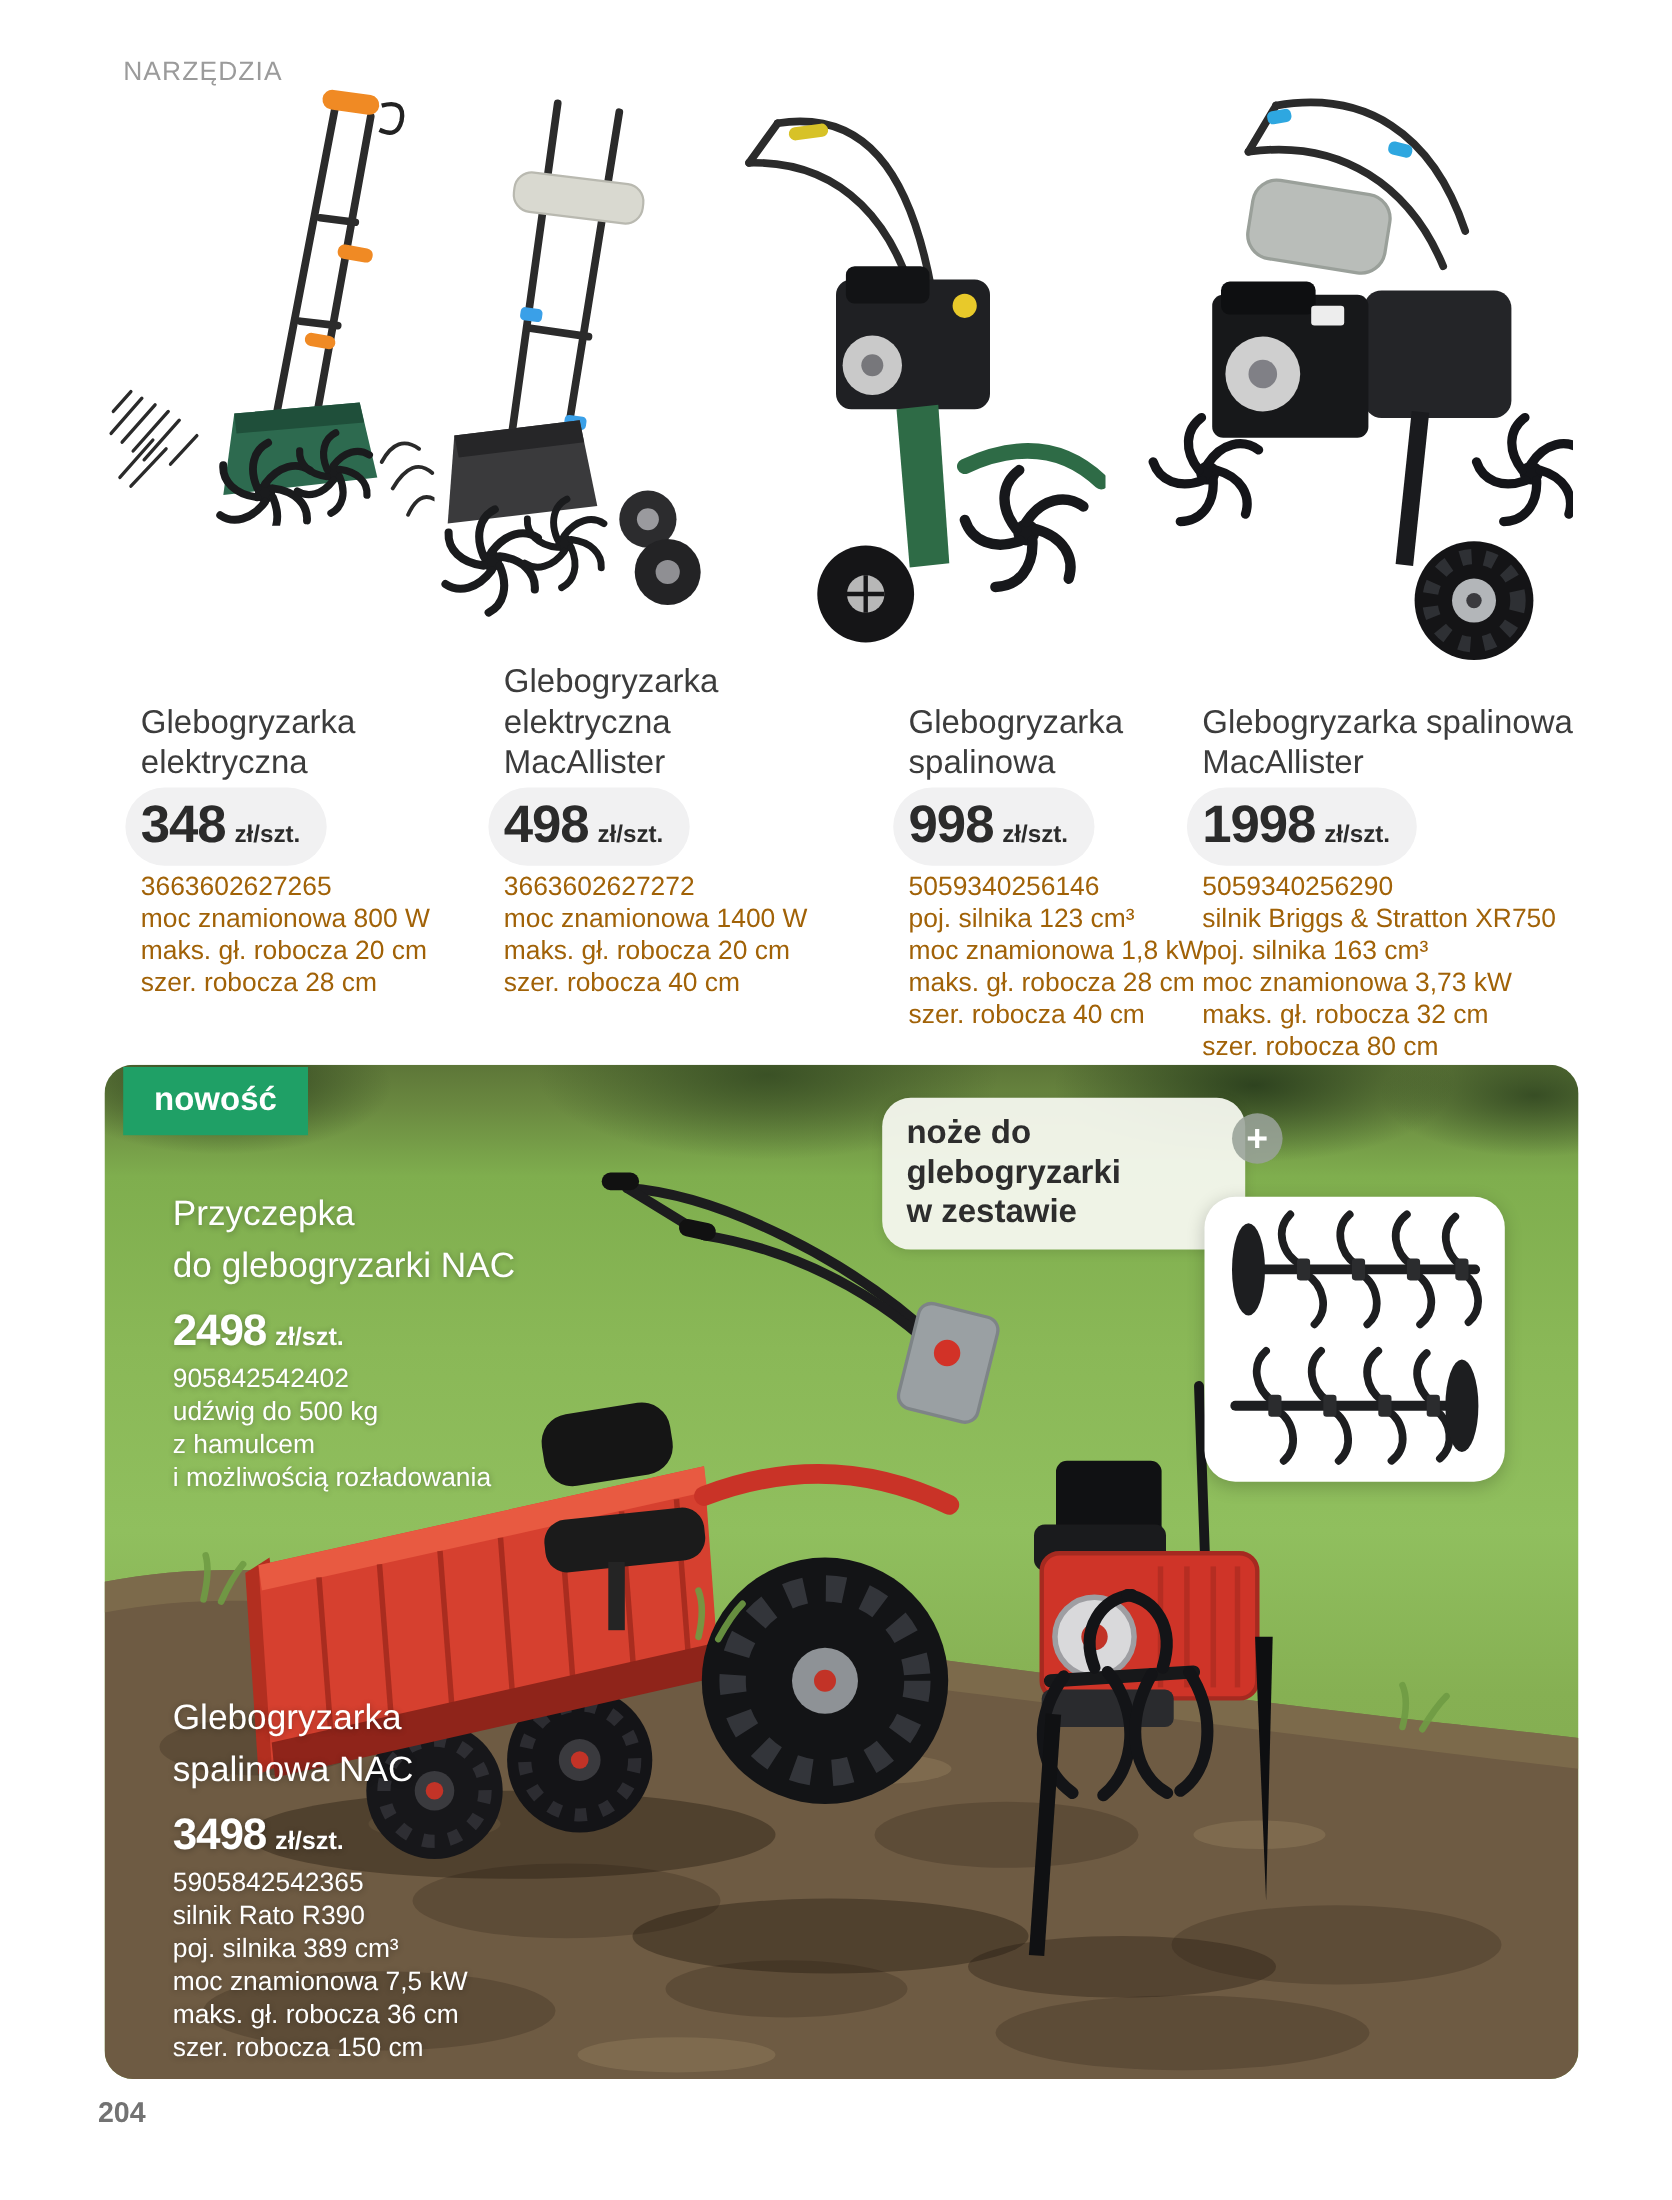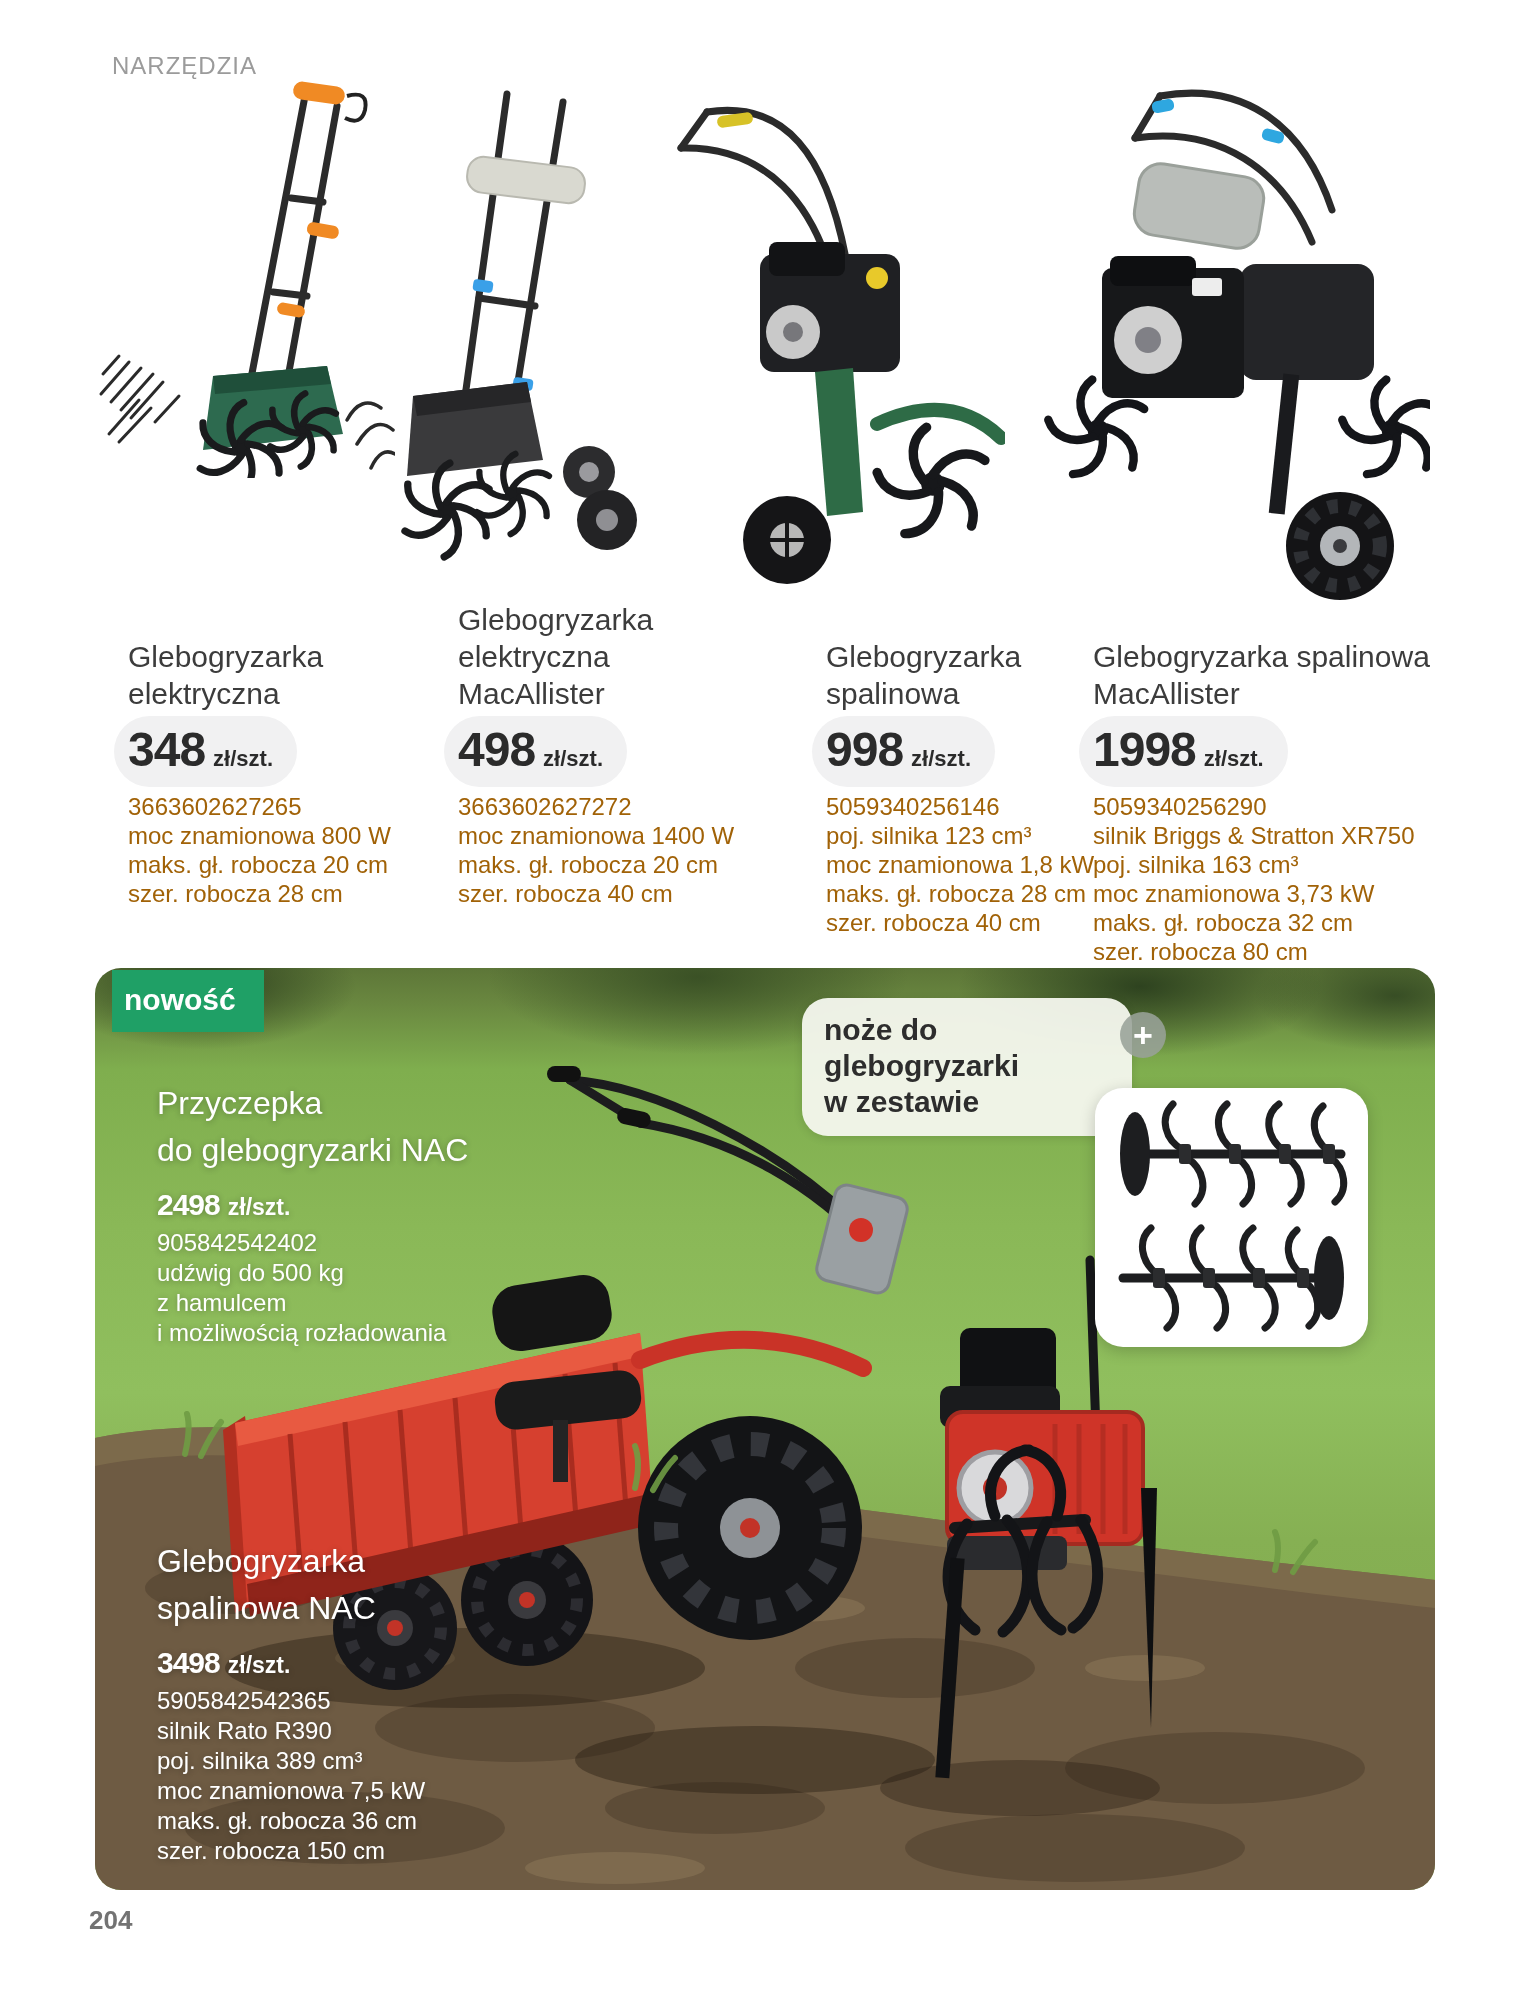--- a/index.html
+++ b/index.html
@@ -34,21 +34,21 @@
     background:
       radial-gradient(220px 90px at 8% 2%, rgba(38,56,26,.9), transparent 70%),
       radial-gradient(300px 110px at 45% 1%, rgba(52,74,34,.85), transparent 70%),
       radial-gradient(260px 100px at 78% 2%, rgba(40,60,28,.9), transparent 70%),
       radial-gradient(200px 80px at 97% 3%, rgba(47,68,32,.85), transparent 70%),
       linear-gradient(180deg,#5d7638 0%,#6a8840 4%,#7fae4e 11%,#8ab857 28%,#90bf5e 46%,#86b053 62%,#7da64c 100%);
   }
   .hero-scene { position:absolute; left:0; top:0; width:1340px; height:922px; }
   .badge {
     position:absolute; left:17px; top:2px; background:#1fa066; color:#ffffff;
-    font-size:30px; font-weight:700; padding:13px 28px 15px 12px;
+    font-size:30px; font-weight:700; padding:13px 28px 15px 28px;
   }
   .callout {
     position:absolute; left:707px; top:30px; width:330px; border-radius:26px;
     background:rgba(244,247,238,0.95); padding:14px 20px 16px 22px;
     font-size:30px; font-weight:700; color:#2d2d2d; line-height:36px;
     box-shadow:0 2px 10px rgba(0,0,0,0.12);
   }
   .plus-btn {
     position:absolute; left:1025px; top:44px; width:46px; height:46px; border-radius:50%;
     background:rgba(153,162,152,0.88); color:#ffffff; font-size:34px; font-weight:700;
@@ -57,21 +57,21 @@
   }
   .inset {
     position:absolute; left:1000px; top:120px; width:273px; height:259px;
     background:#ffffff; border-radius:28px; box-shadow:0 4px 16px rgba(0,0,0,0.2);
   }
   .hero-block { position:absolute; left:62px; color:#ffffff; text-shadow:0 1px 6px rgba(0,0,0,0.30); }
   .hb-top { top:112px; }
   .hb-bottom { top:570px; }
   .hero-title { font-size:32px; line-height:47px; font-weight:500; }
   .hero-price { display:flex; align-items:baseline; margin-top:14px; }
-  .hero-price .big { font-size:30px; font-weight:700; letter-spacing:-1px; }
+  .hero-price .big { font-size:40px; font-weight:700; letter-spacing:-1px; }
   .hero-price .unit { font-size:23px; font-weight:700; margin-left:8px; }
   .hero-specs { margin-top:6px; }
   .hero-specs div { font-size:24px; line-height:30px; font-weight:400; }
   .page-number { position:absolute; left:89px; top:1905px; font-size:26px; font-weight:700; color:#737373; }
 </style>
 </head>
 <body>
 
 <div class="page">
 

